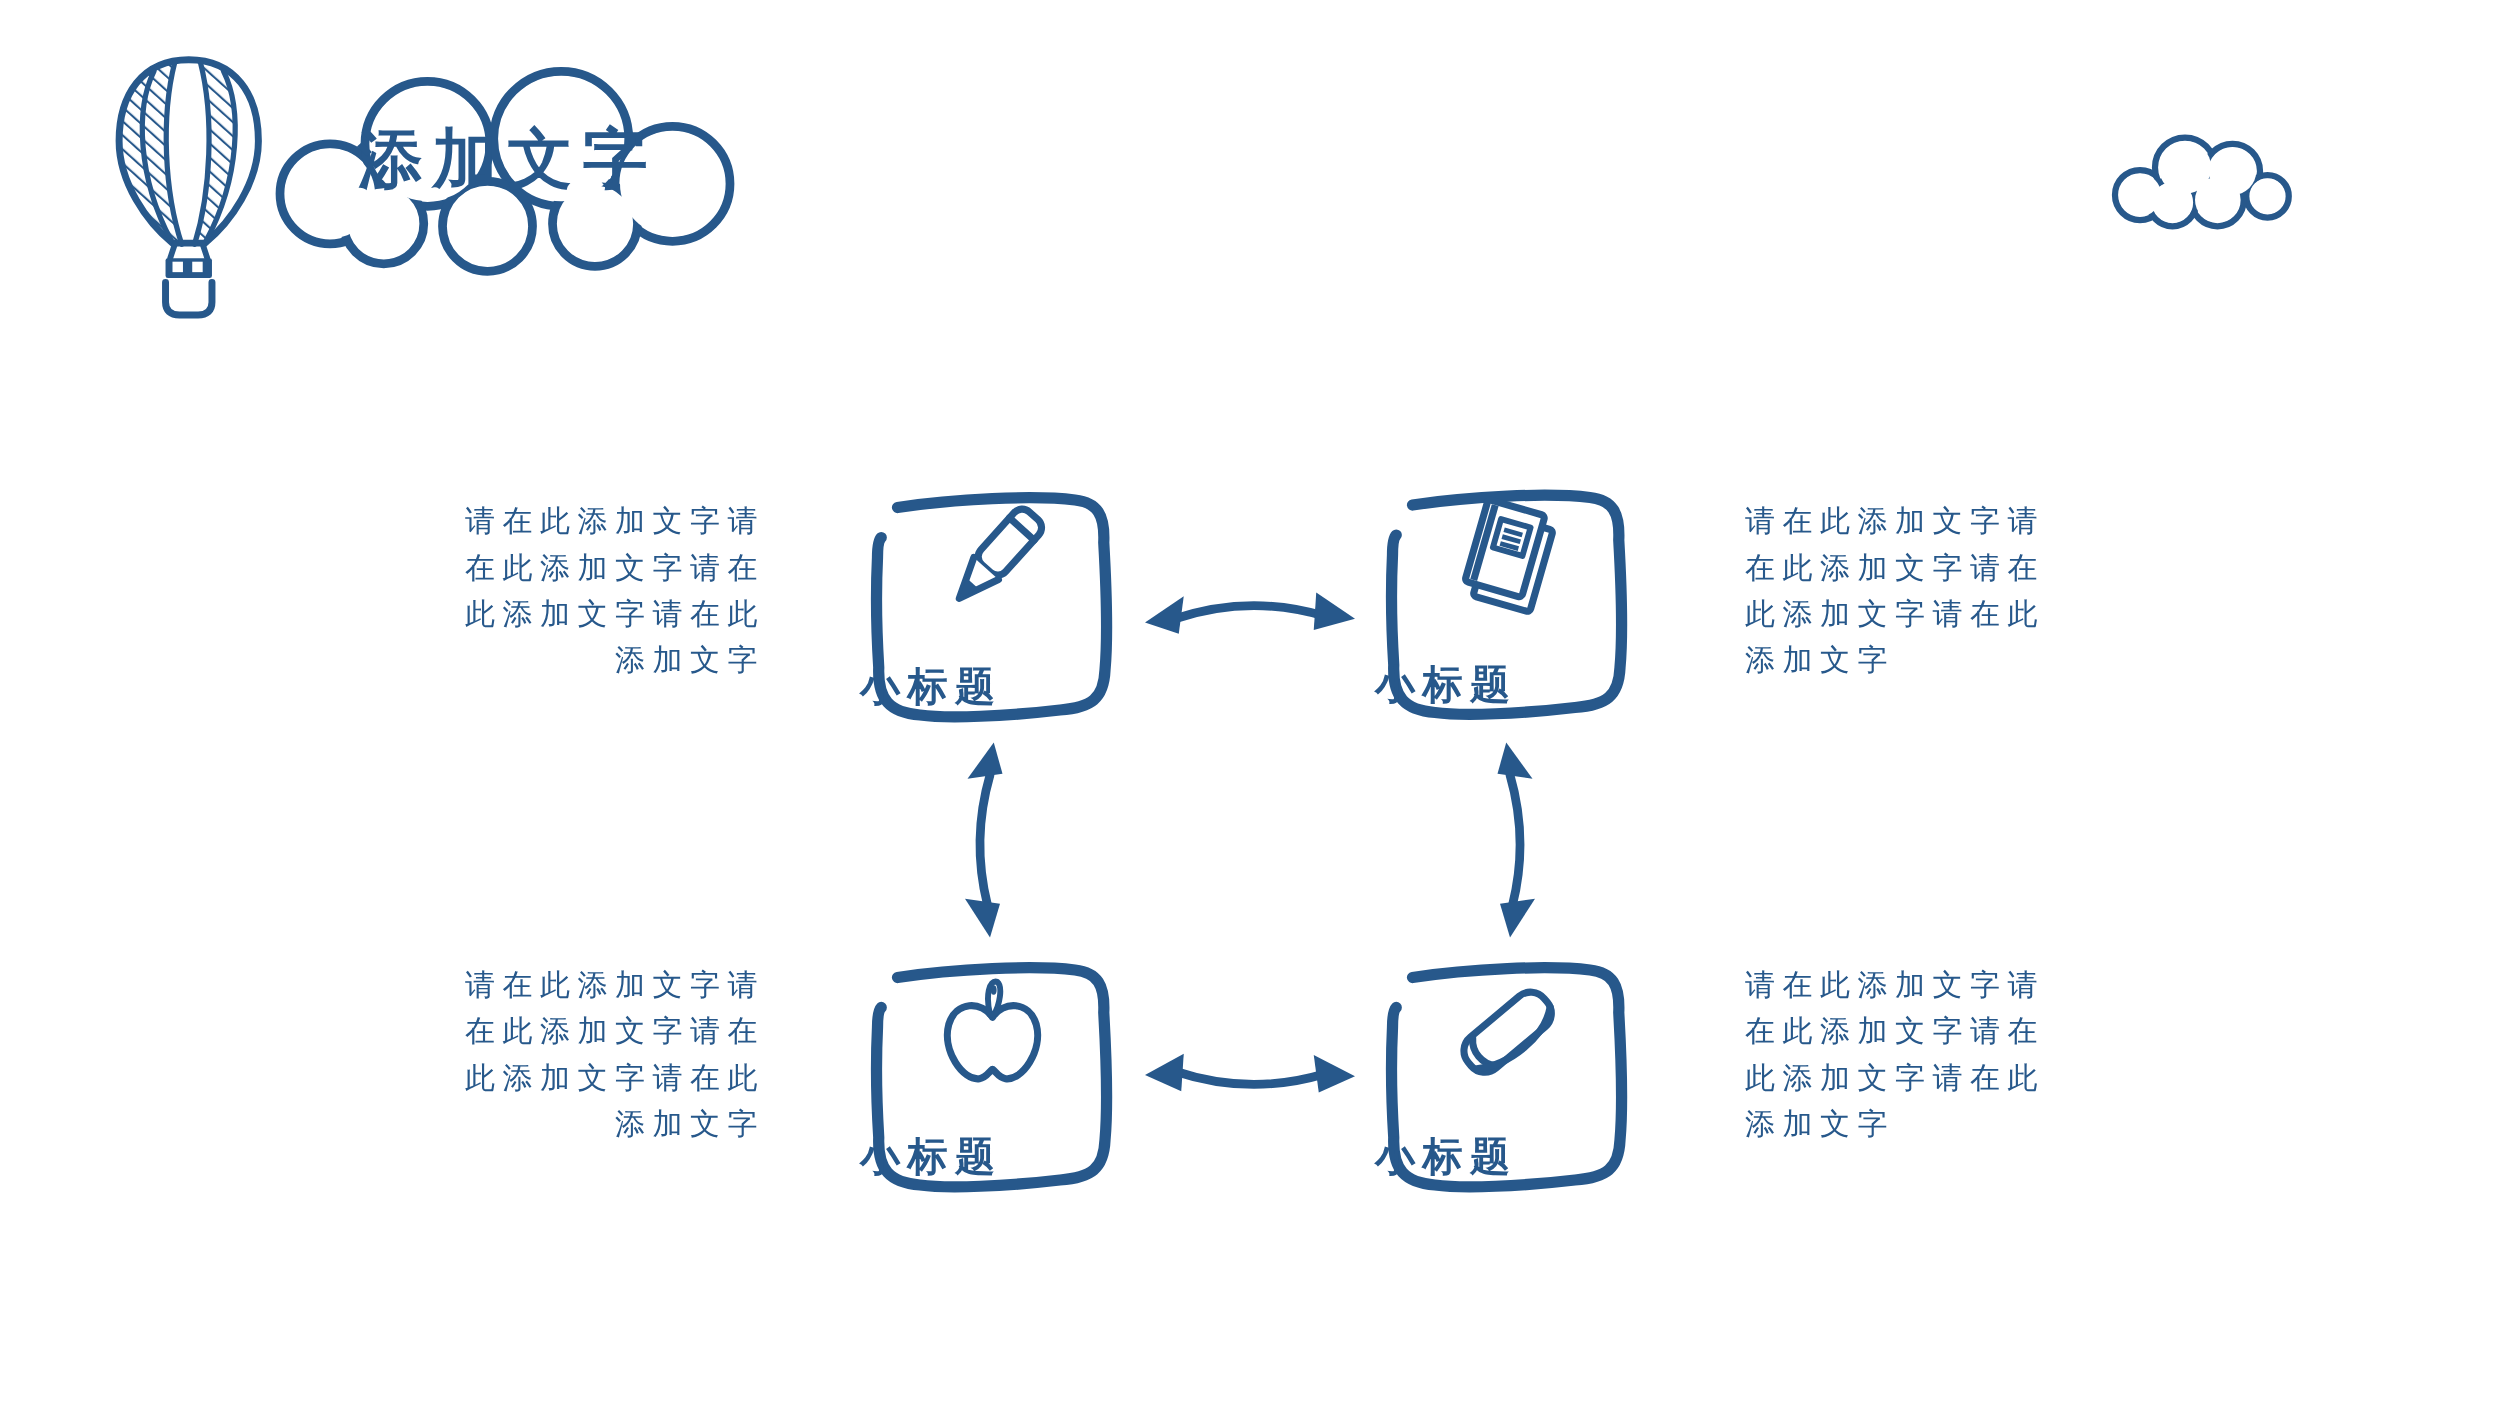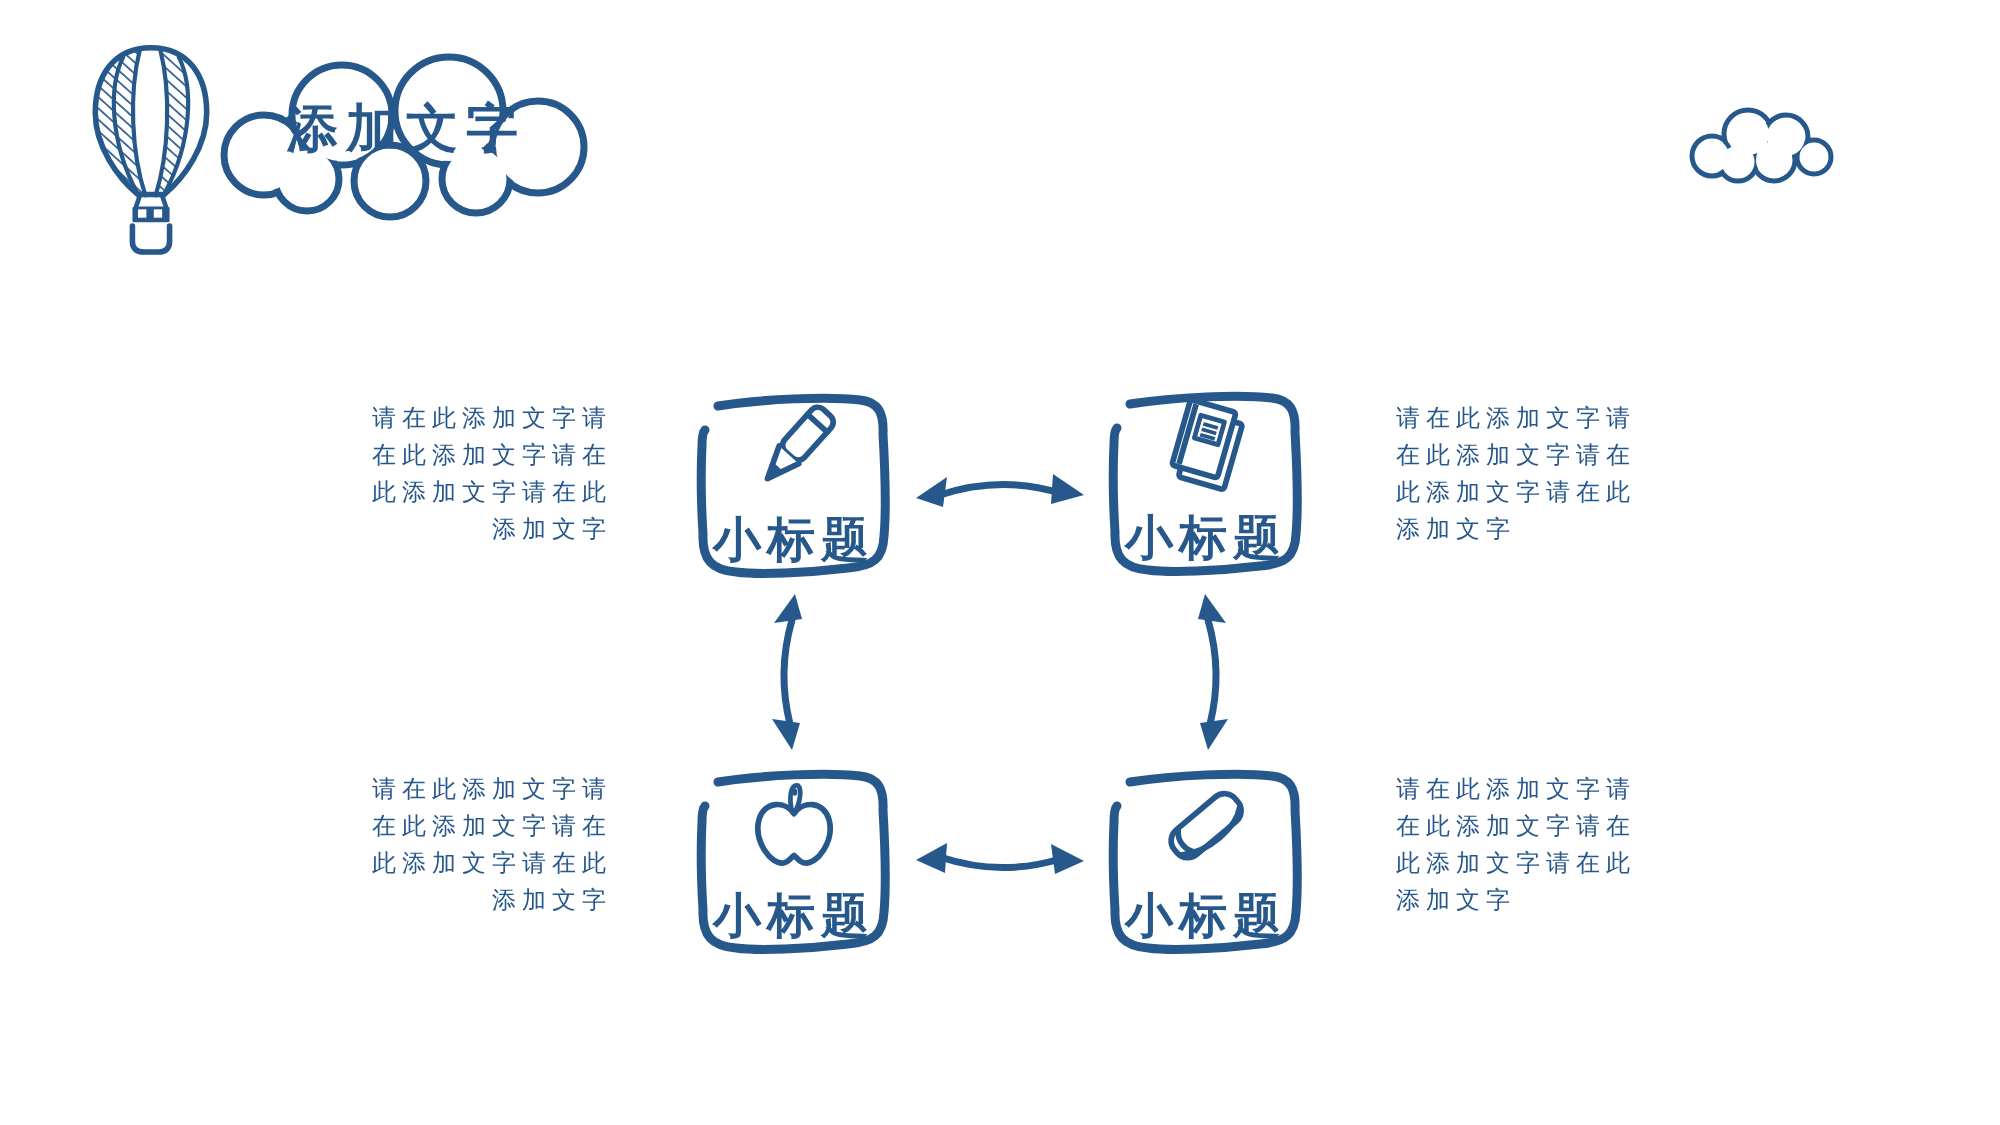--- a/index.html
+++ b/index.html
@@ -11,22 +11,22 @@
   .abs{position:absolute;}
   svg{display:block;overflow:visible;}
   .title{
     font-size:52px;font-weight:bold;letter-spacing:8px;line-height:1.1;
     color:var(--ink);white-space:nowrap;
   }
   .node{width:212px;height:198px;}
   .node .border{position:absolute;left:0;top:0;}
   .node .icon{position:absolute;left:50%;top:16px;transform:translateX(-50%);}
   .node-label{
-    position:absolute;left:0;right:0;bottom:10px;text-align:center;
-    font-size:48px;font-weight:bold;letter-spacing:6px;color:var(--ink);
+    position:absolute;left:0;right:0;bottom:10px;text-align:left;
+    font-size:32px;font-weight:bold;letter-spacing:6px;color:var(--ink);
   }
   .textblock{
     font-size:24px;line-height:37px;letter-spacing:6px;color:var(--ink);
     white-space:pre-line;
   }
   .tb-right{text-align:right;}
   .tb-left{text-align:left;}
 </style>
 </head>
 <body>

